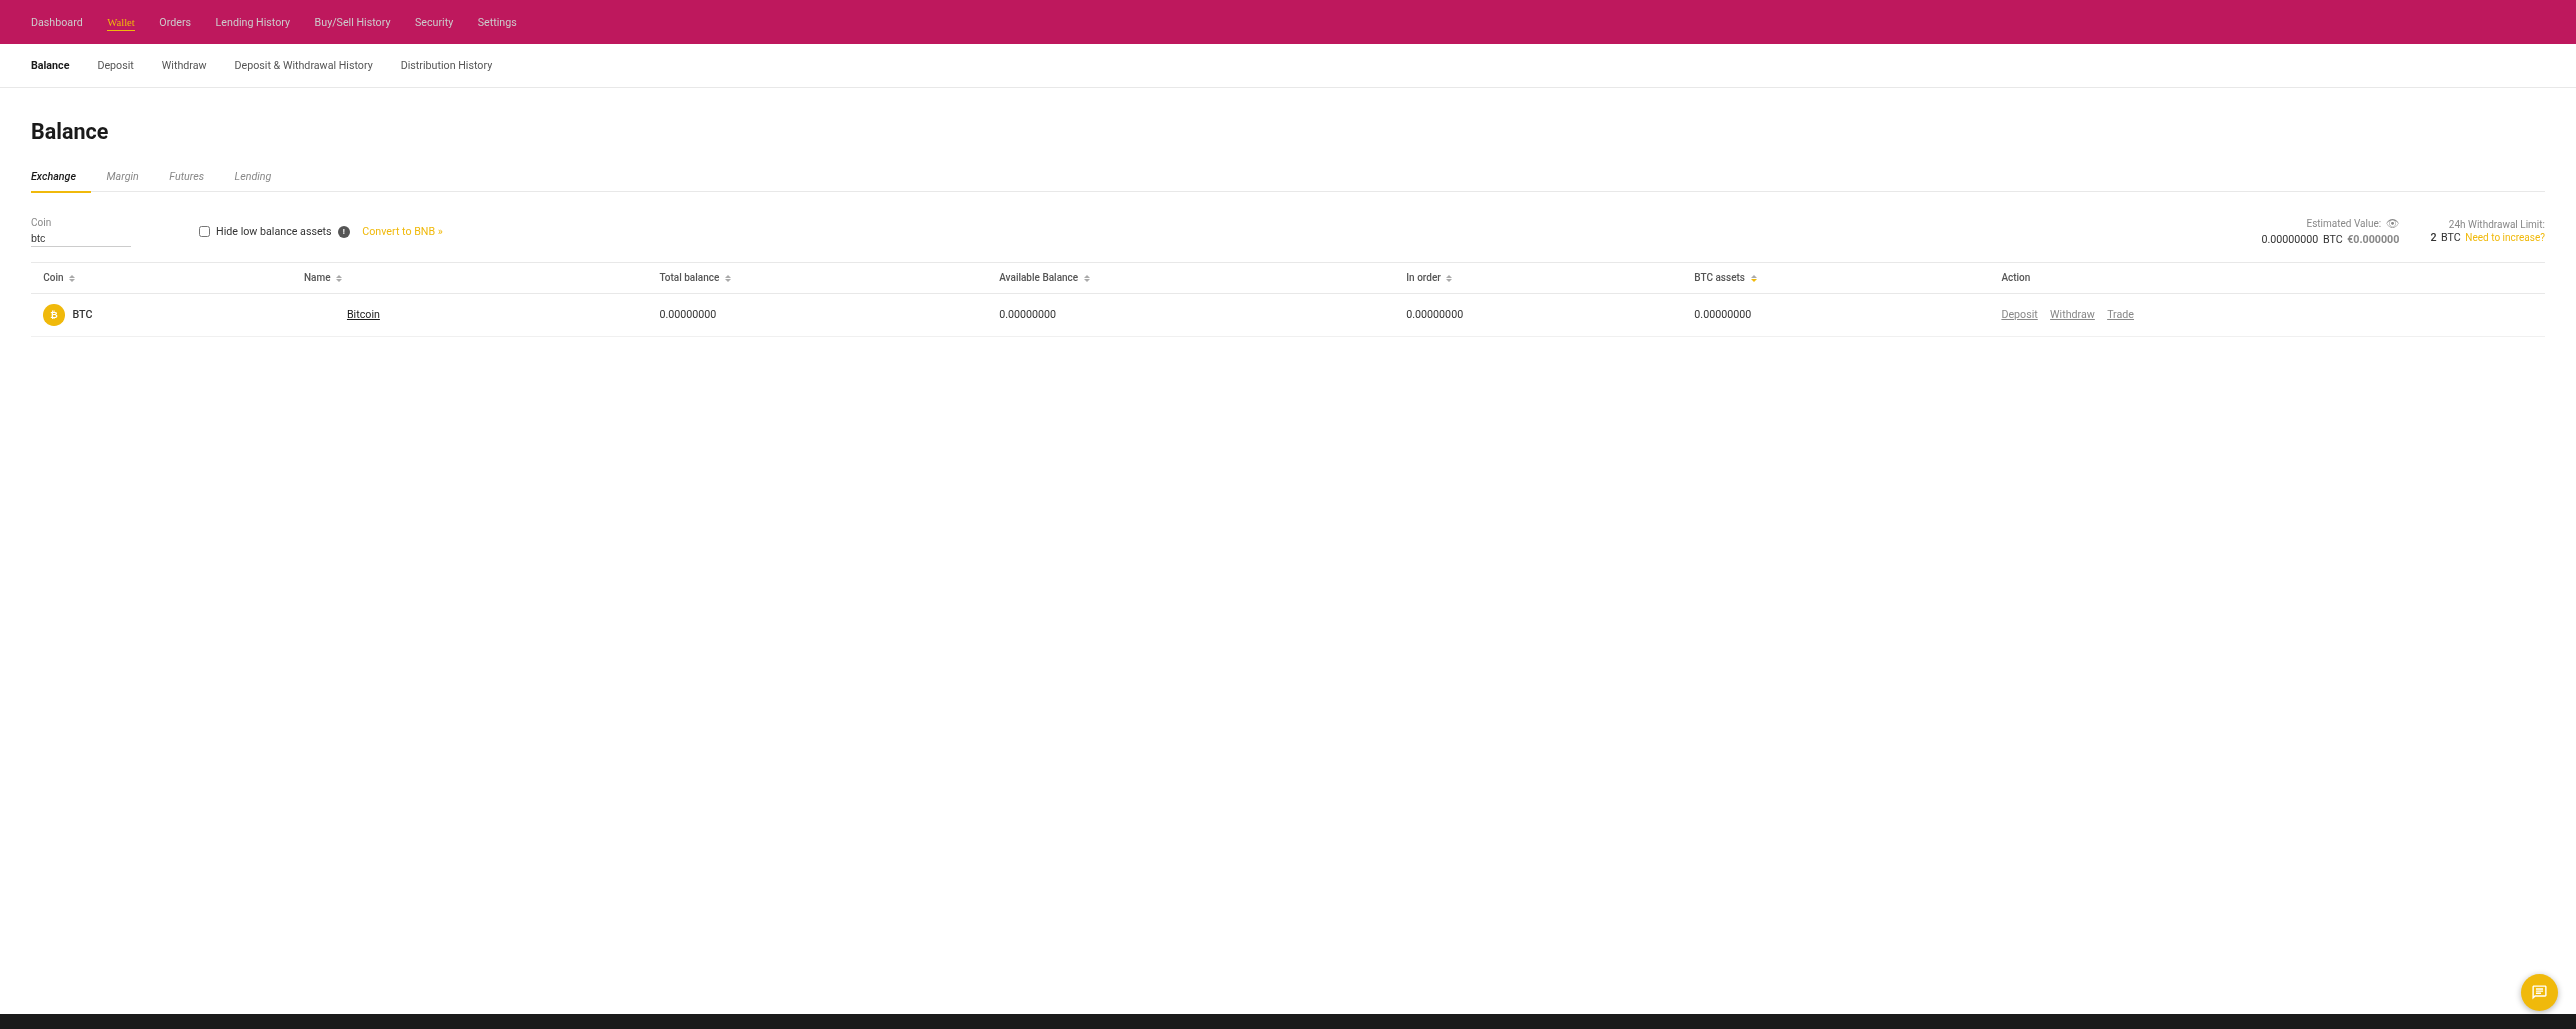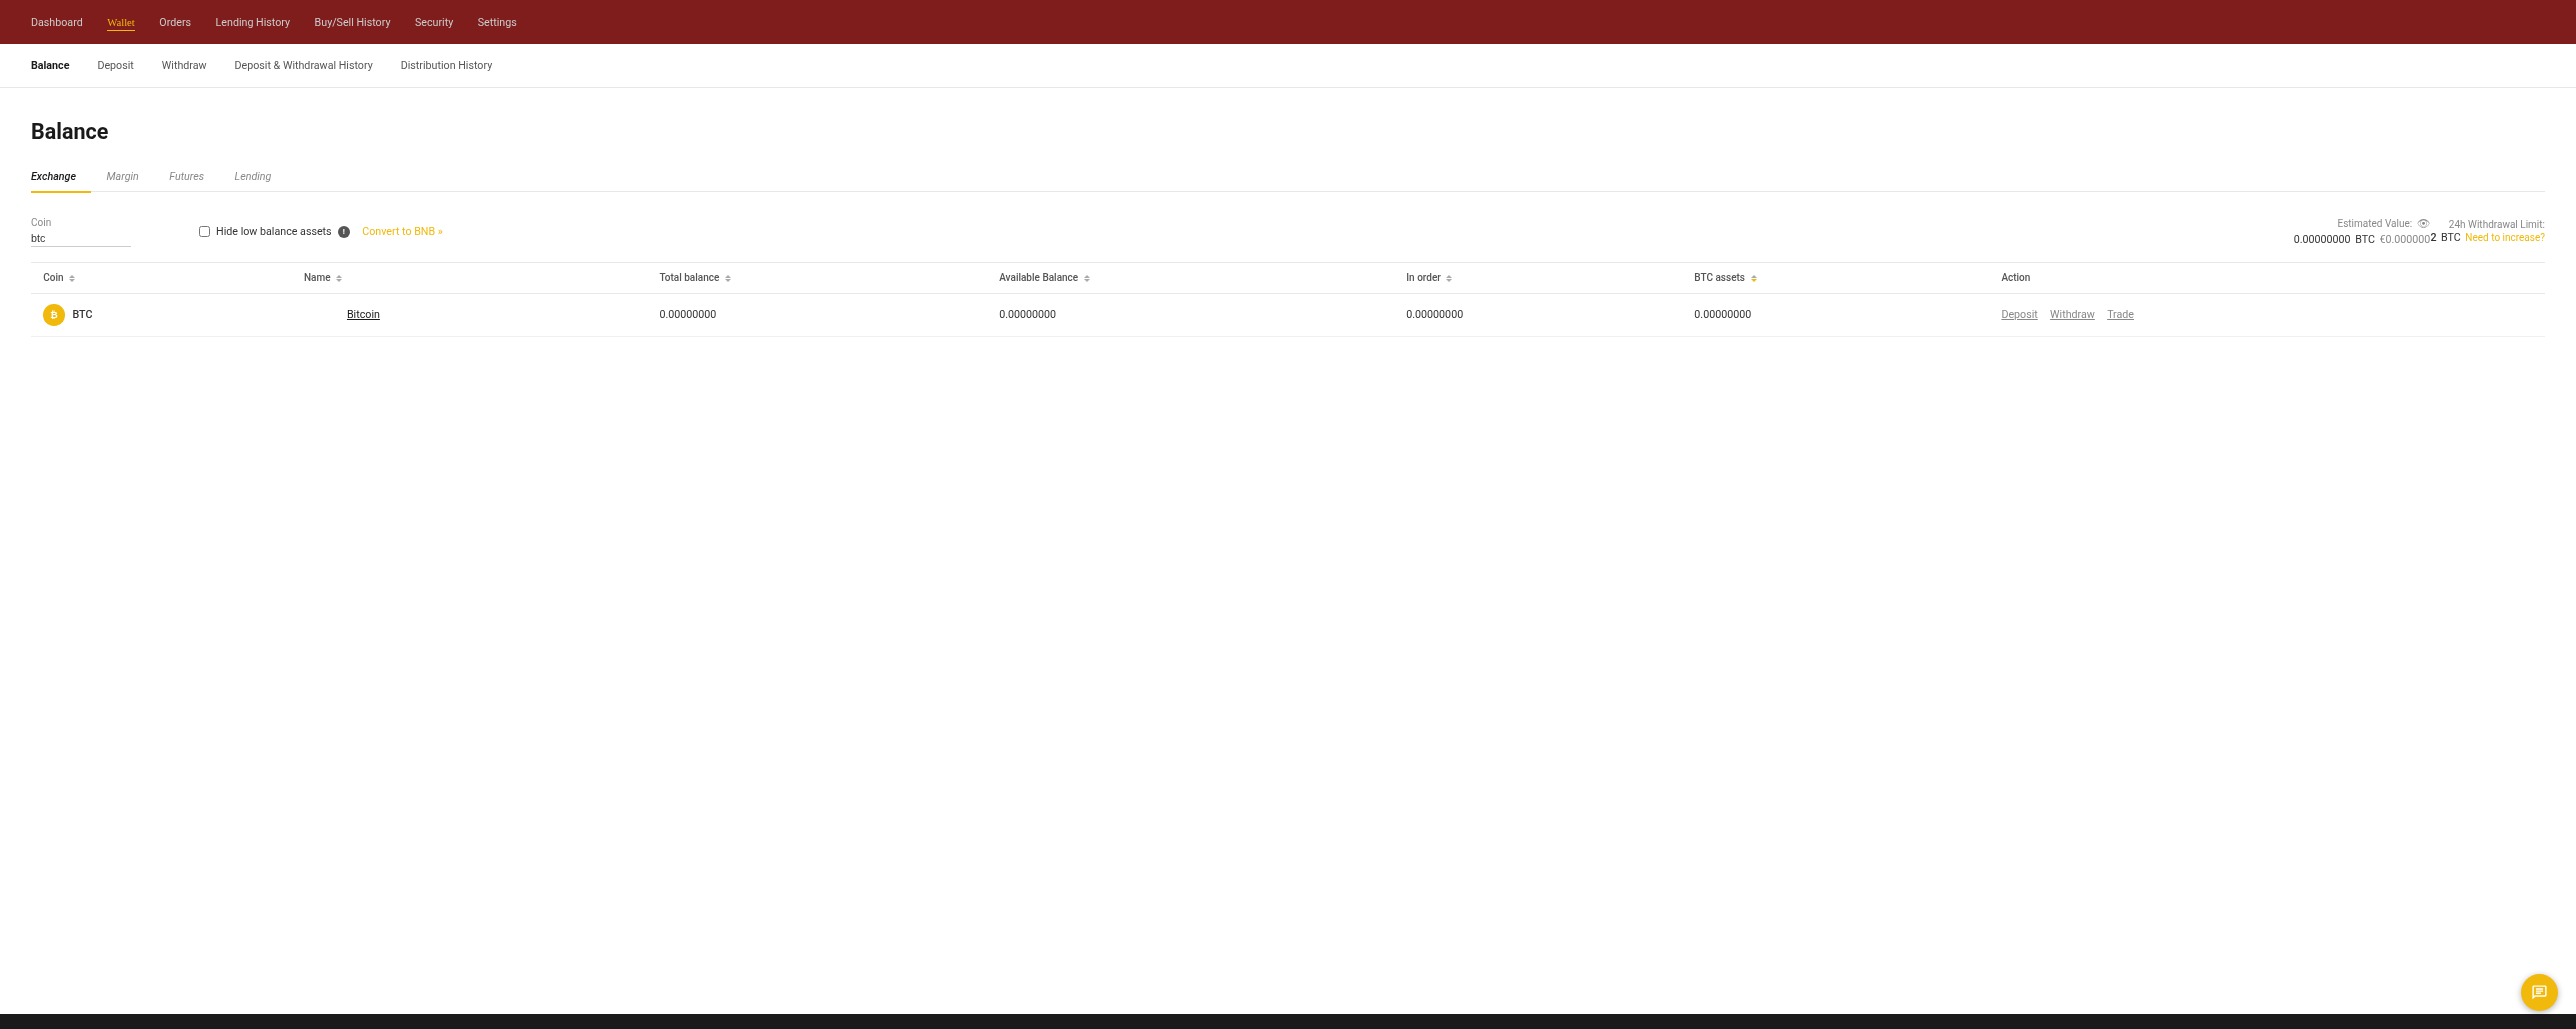--- a/index.html
+++ b/index.html
@@ -1,20 +1,20 @@
 <!DOCTYPE html>
 <html style="font-size:12.3px"><head>
   <meta charset="utf-8">
   <style>
     * { margin: 0; padding: 0; box-sizing: border-box; }
     body { font-family: -apple-system, BlinkMacSystemFont, 'Segoe UI', Roboto, sans-serif; background: #fff; color: #333; font-size: 10.7px; }
 
     
     .top-nav {
-      background: #7f1d1d;
+      background: #be185d;
       display: flex;
       align-items: center;
       height: 44px;
       padding: 0 31px;
       gap: 24.5px;
     }
     .top-nav a {
       color: #ccc;
       text-decoration: none;
       font-size: 10.7px;
@@ -170,23 +170,24 @@
       font-size: 10.7px;
       cursor: pointer;
     }
     .est-values {
       display: flex;
       align-items: center;
       gap: 4.6px;
       font-size: 10.7px;
     }
     .est-btc { color: #333; }
-    .est-eur { color: #888; }
+    .est-eur { color: #888; font-weight: bold; }
 
     .withdrawal-limit-block {
+      margin-left: 31px;
       display: flex;
       flex-direction: column;
       align-items: flex-end;
       gap: 1px;
     }
     .wl-label {
       font-size: 10px;
       color: #888;
     }
     .wl-values {

